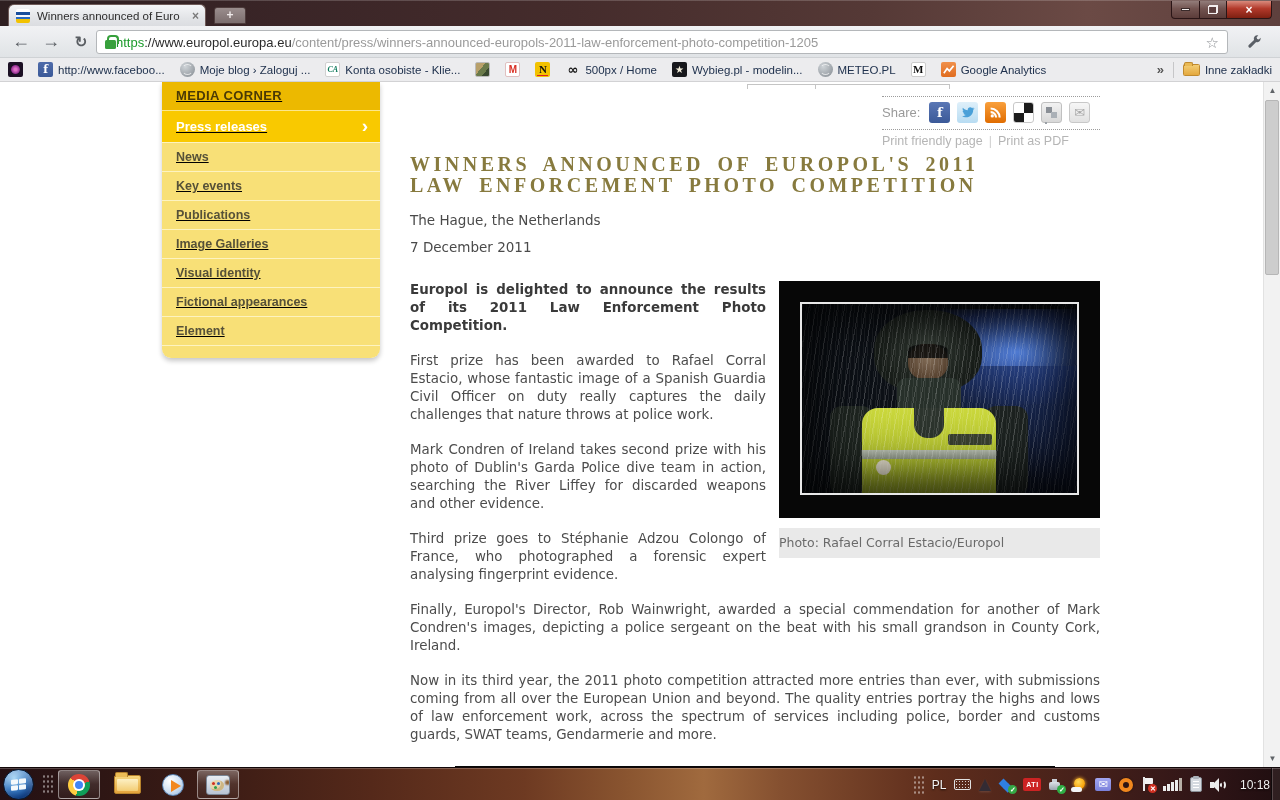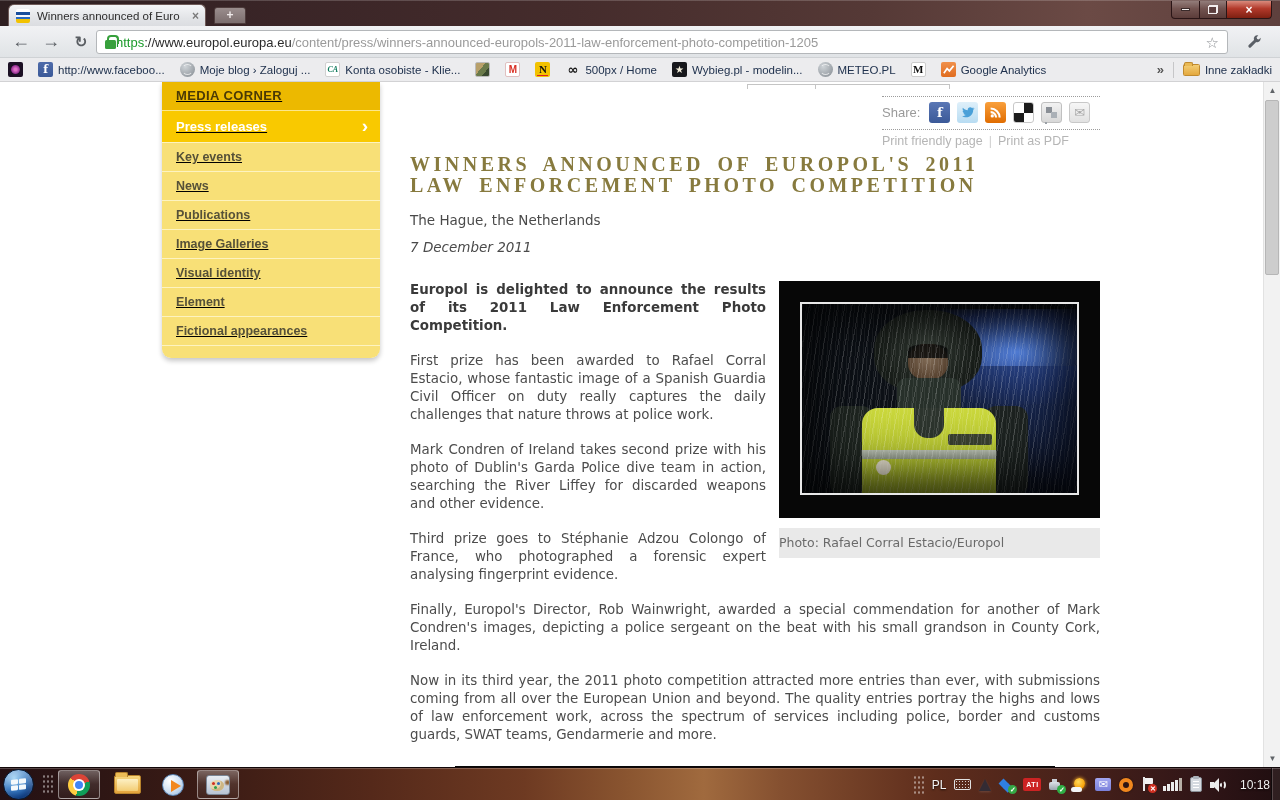--- a/index.html
+++ b/index.html
@@ -124,21 +124,21 @@
   .si-dg { background:linear-gradient(#f2f2f2,#d8d8d8); border:1px solid #c0c0c0; position:relative; }
   .si-dg::before { content:''; position:absolute; left:4px; top:4px; width:6px; height:6px; background:#8a8f96; }
   .si-dg::after { content:''; position:absolute; right:4px; bottom:4px; width:6px; height:6px; background:#aab0b6;
     box-shadow:-8px 8px 0 -2px #9aa0a6; }
   .si-em { background:linear-gradient(#f6f6f6,#e2e2e2); border:1px solid #c8c8c8; color:#a8a8a8; font-size:13px; }
   .print-row { position:absolute; right:0; top:52px; width:218px; font-size:12.5px; color:#b5b5b5; }
   .print-row .pd { color:#d0d0d0; padding:0 6px; }
   .art-title { margin-top:72px; width:610px; font-family:Liberation Serif, serif; font-size:20px; font-weight:bold;
     color:#877a3e; text-transform:uppercase; letter-spacing:3.5px; word-spacing:5px; line-height:21px; }
   .art-loc { margin-top:16px; font-size:13.5px; color:#4a4a4a; font-family:"DejaVu Sans",sans-serif; }
-  .art-date { margin-top:11px; font-size:13.5px; color:#4a4a4a; font-family:"DejaVu Sans",sans-serif;font-style:italic; }
+  .art-date { margin-top:11px; font-size:13.5px; color:#4a4a4a; font-family:"DejaVu Sans",sans-serif; }
   .art-body { margin-top:26px; font-family:"DejaVu Sans",sans-serif; font-size:13.4px; line-height:18px;
     color:#4c4c4c; text-align:justify; }
   .art-body p { margin-bottom:17px; }
   .art-body p.lead { font-weight:bold; color:#3a3a3a; }
   .art-body p.wide { clear:both; }
   .photo-block { float:right; width:321px; margin:0 0 10px 13px; }
   .photo-frame { position:relative; width:321px; height:237px; background:#070707; }
   .photo-inner { position:absolute; left:21px; right:21px; top:21px; bottom:23px; border:2px solid #e8e8e8;
     background:#0c1016; overflow:hidden; }
   .ph-glow { position:absolute; right:-30px; top:5px; width:200px; height:95px;
@@ -373,27 +373,27 @@
           <span class="bm-label">Inne zakładki</span>
         </div>
     </div>
   </div>
 
   <div class="page">
 
     <div class="sidebar">
       <div class="sb-header">MEDIA CORNER</div>
       <div class="sb-active"><span>Press releases</span><span class="chev">›</span></div>
+      <div class="sb-item">News</div>
       <div class="sb-item">Key events</div>
-      <div class="sb-item">News</div>
       <div class="sb-item">Publications</div>
       <div class="sb-item">Image Galleries</div>
       <div class="sb-item">Visual identity</div>
+      <div class="sb-item">Fictional appearances</div>
       <div class="sb-item">Element</div>
-      <div class="sb-item">Fictional appearances</div>
       <div class="sb-pad"></div>
     </div>
 
     <div class="article">
       <div class="cutline">
           <i style="left:0"></i>
           <i style="left:68px"></i>
           <i style="right:0"></i>
         </div>
 

